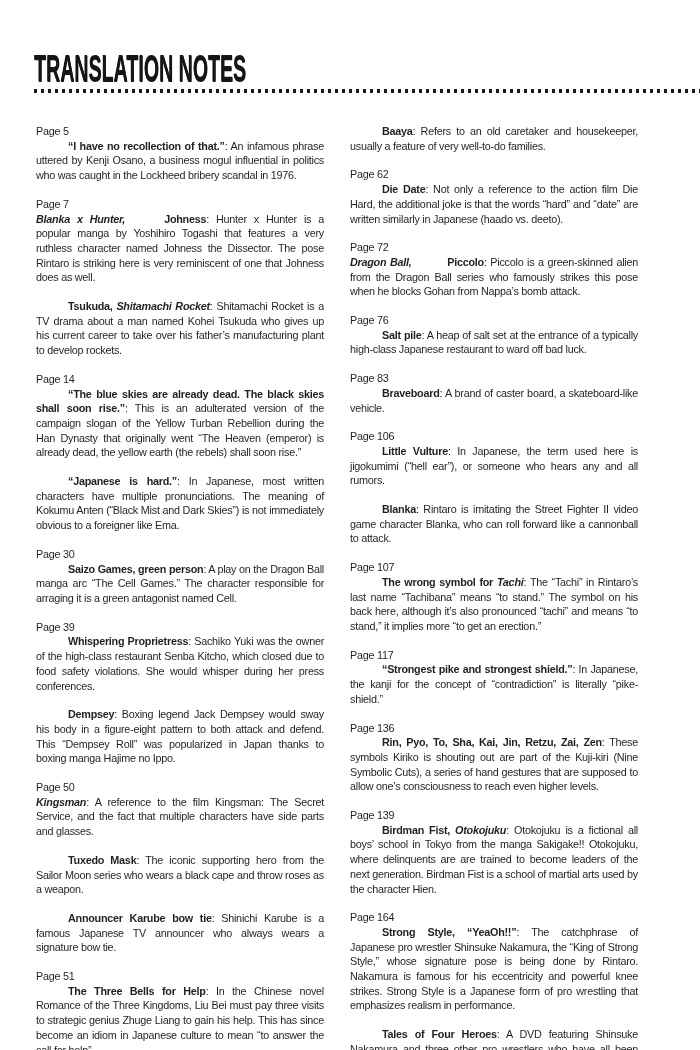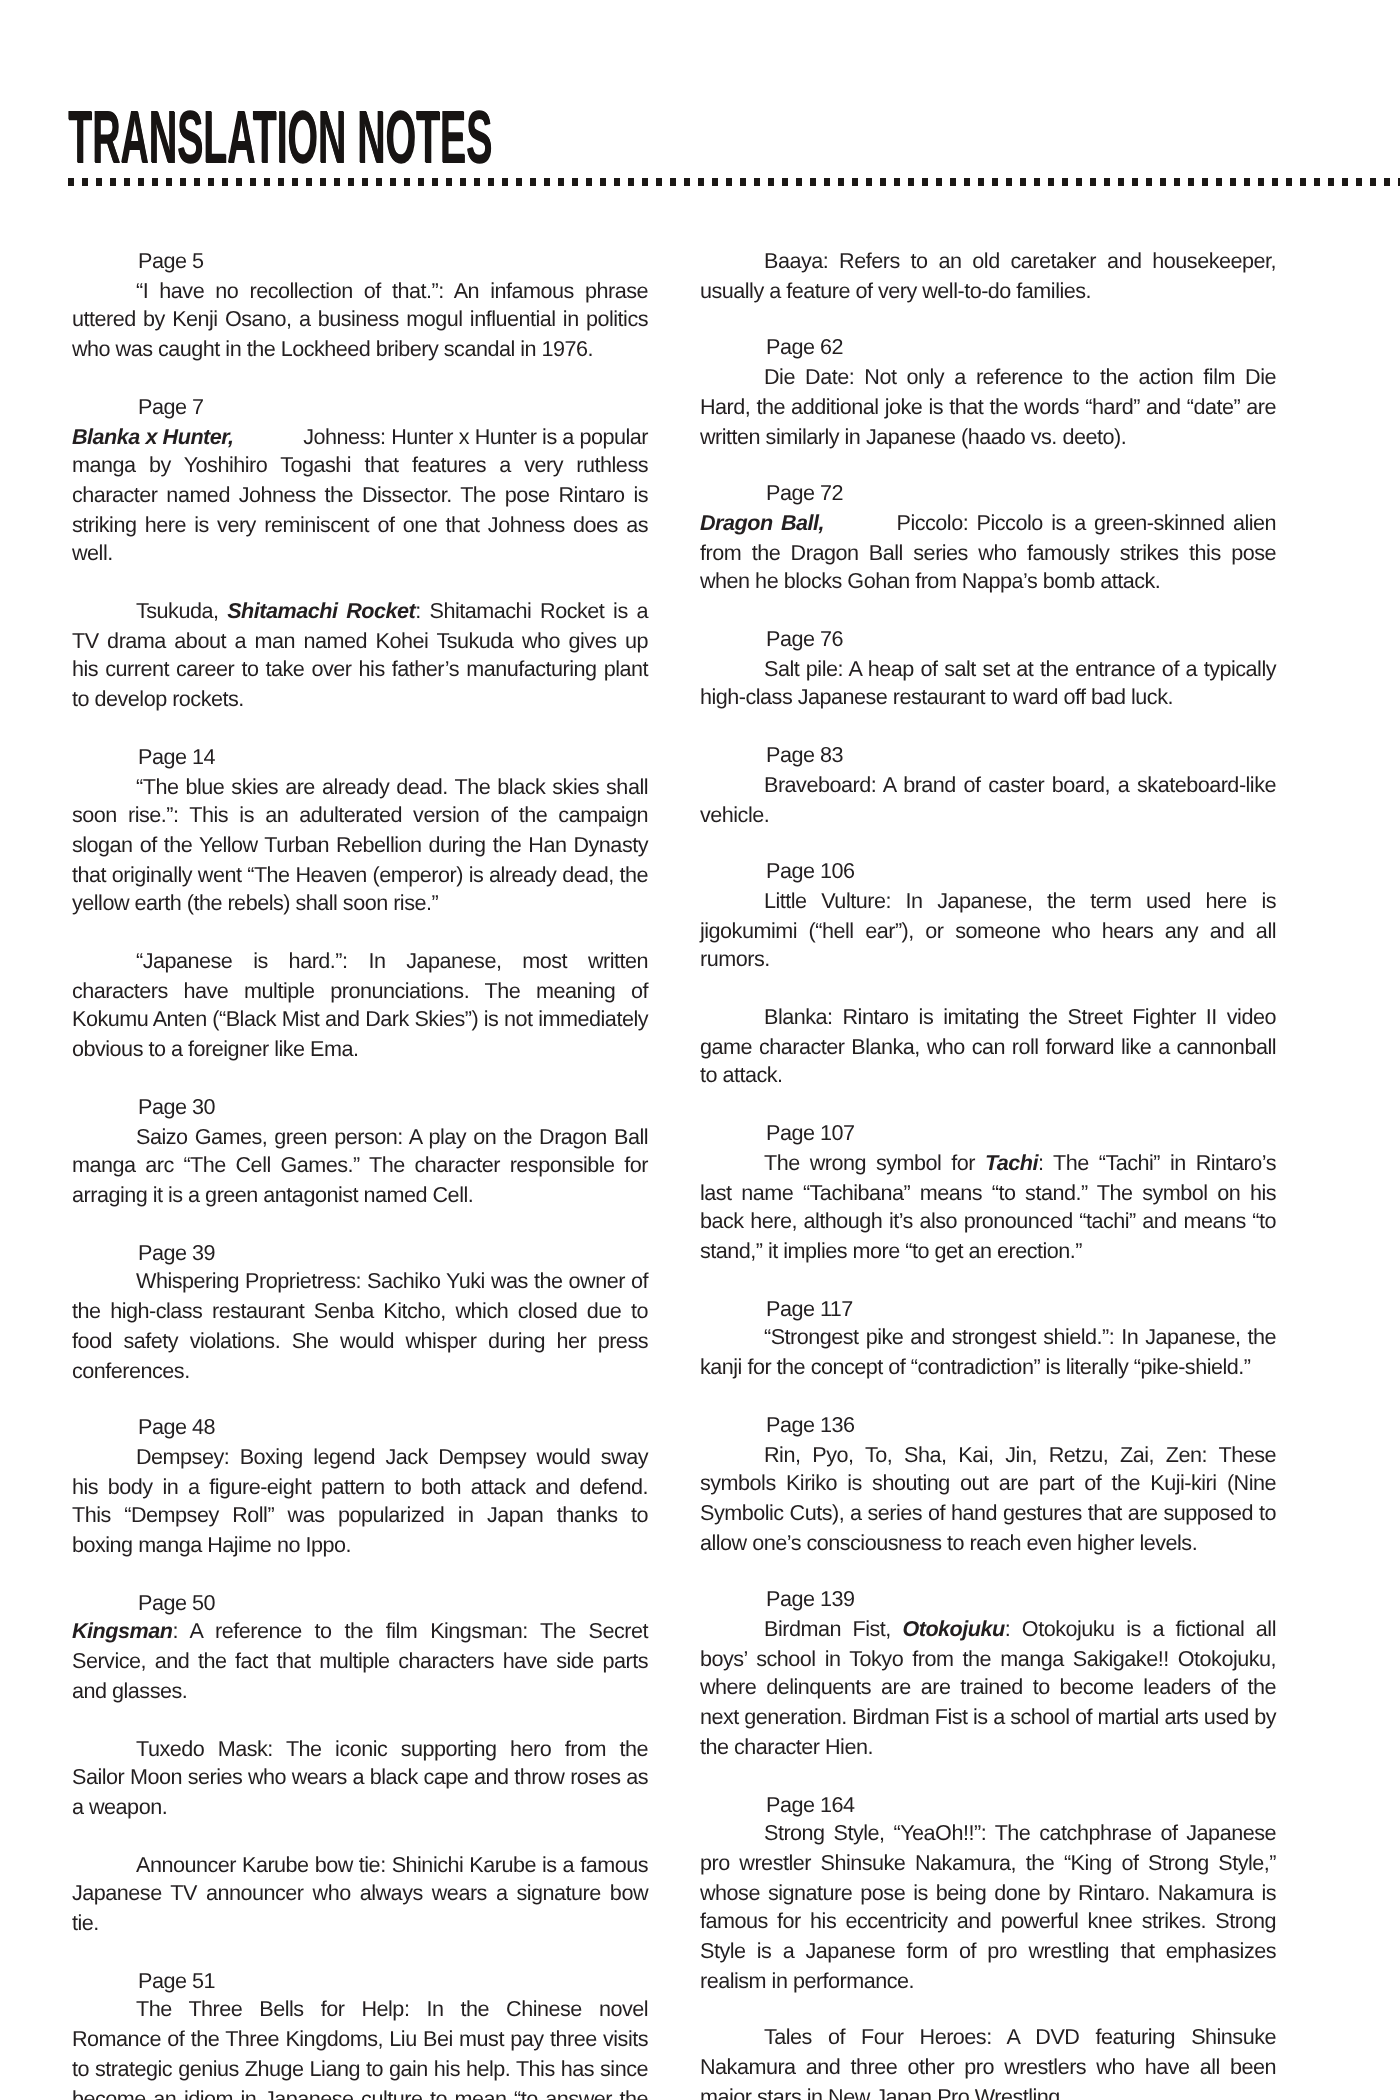--- a/index.html
+++ b/index.html
@@ -46,22 +46,22 @@
   .note {
     font-size: 10.8px;
     line-height: 14.7px;
     letter-spacing: -0.25px;
     color: var(--ink);
   }
   .note {
     text-align: justify;
     margin-bottom: 14px;
   }
-  .page-label { margin-bottom: 0; margin-left: 33px; }
-  .b  { font-weight: normal; padding-left: 32px; }
+  .page-label { margin-bottom: 0; }
+  .b  { font-weight: bold; padding-left: 32px; }
   .i  { }
   .bi { font-weight: bold; font-style: italic; }
 </style>
 </head>
 <body>
 
 <h1 class="masthead">TRANSLATION NOTES</h1>
 <div class="dotted-rule"></div>
 <div class="columns">
     <div class="col">
@@ -83,21 +83,20 @@
       </section>
       <section>
         <div class="page-label">Page 30</div>
         <p class="note"><span class="b">Saizo Games, green person</span><span>: A play on the </span><span class="i">Dragon Ball</span><span> manga arc “The Cell Games.” The character responsible for arraging it is a green antagonist named Cell.</span></p>
       </section>
       <section>
         <div class="page-label">Page 39</div>
         <p class="note"><span class="b">Whispering Proprietress</span><span>: Sachiko Yuki was the owner of the high-class restaurant Senba Kitcho, which closed due to food safety violations. She would whisper during her press conferences.</span></p>
       </section>
       <section>
-        <div class="page-label">Page 48</div>
         <p class="note"><span class="b">Dempsey</span><span>: Boxing legend Jack Dempsey would sway his body in a figure-eight pattern to both attack and defend. This “Dempsey Roll” was popularized in Japan thanks to boxing manga </span><span class="i">Hajime no Ippo</span><span>.</span></p>
       </section>
       <section>
         <div class="page-label">Page 50</div>
         <p class="note"><span class="bi">Kingsman</span><span>: A reference to the film </span><span class="i">Kingsman: The Secret Service</span><span>, and the fact that multiple characters have side parts and glasses.</span></p>
         <p class="note"><span class="b">Tuxedo Mask</span><span>: The iconic supporting hero from the </span><span class="i">Sailor Moon</span><span> series who wears a black cape and throw roses as a weapon.</span></p>
         <p class="note"><span class="b">Announcer Karube bow tie</span><span>: Shinichi Karube is a famous Japanese TV announcer who always wears a signature bow tie.</span></p>
       </section>
       <section>
         <div class="page-label">Page 51</div>

